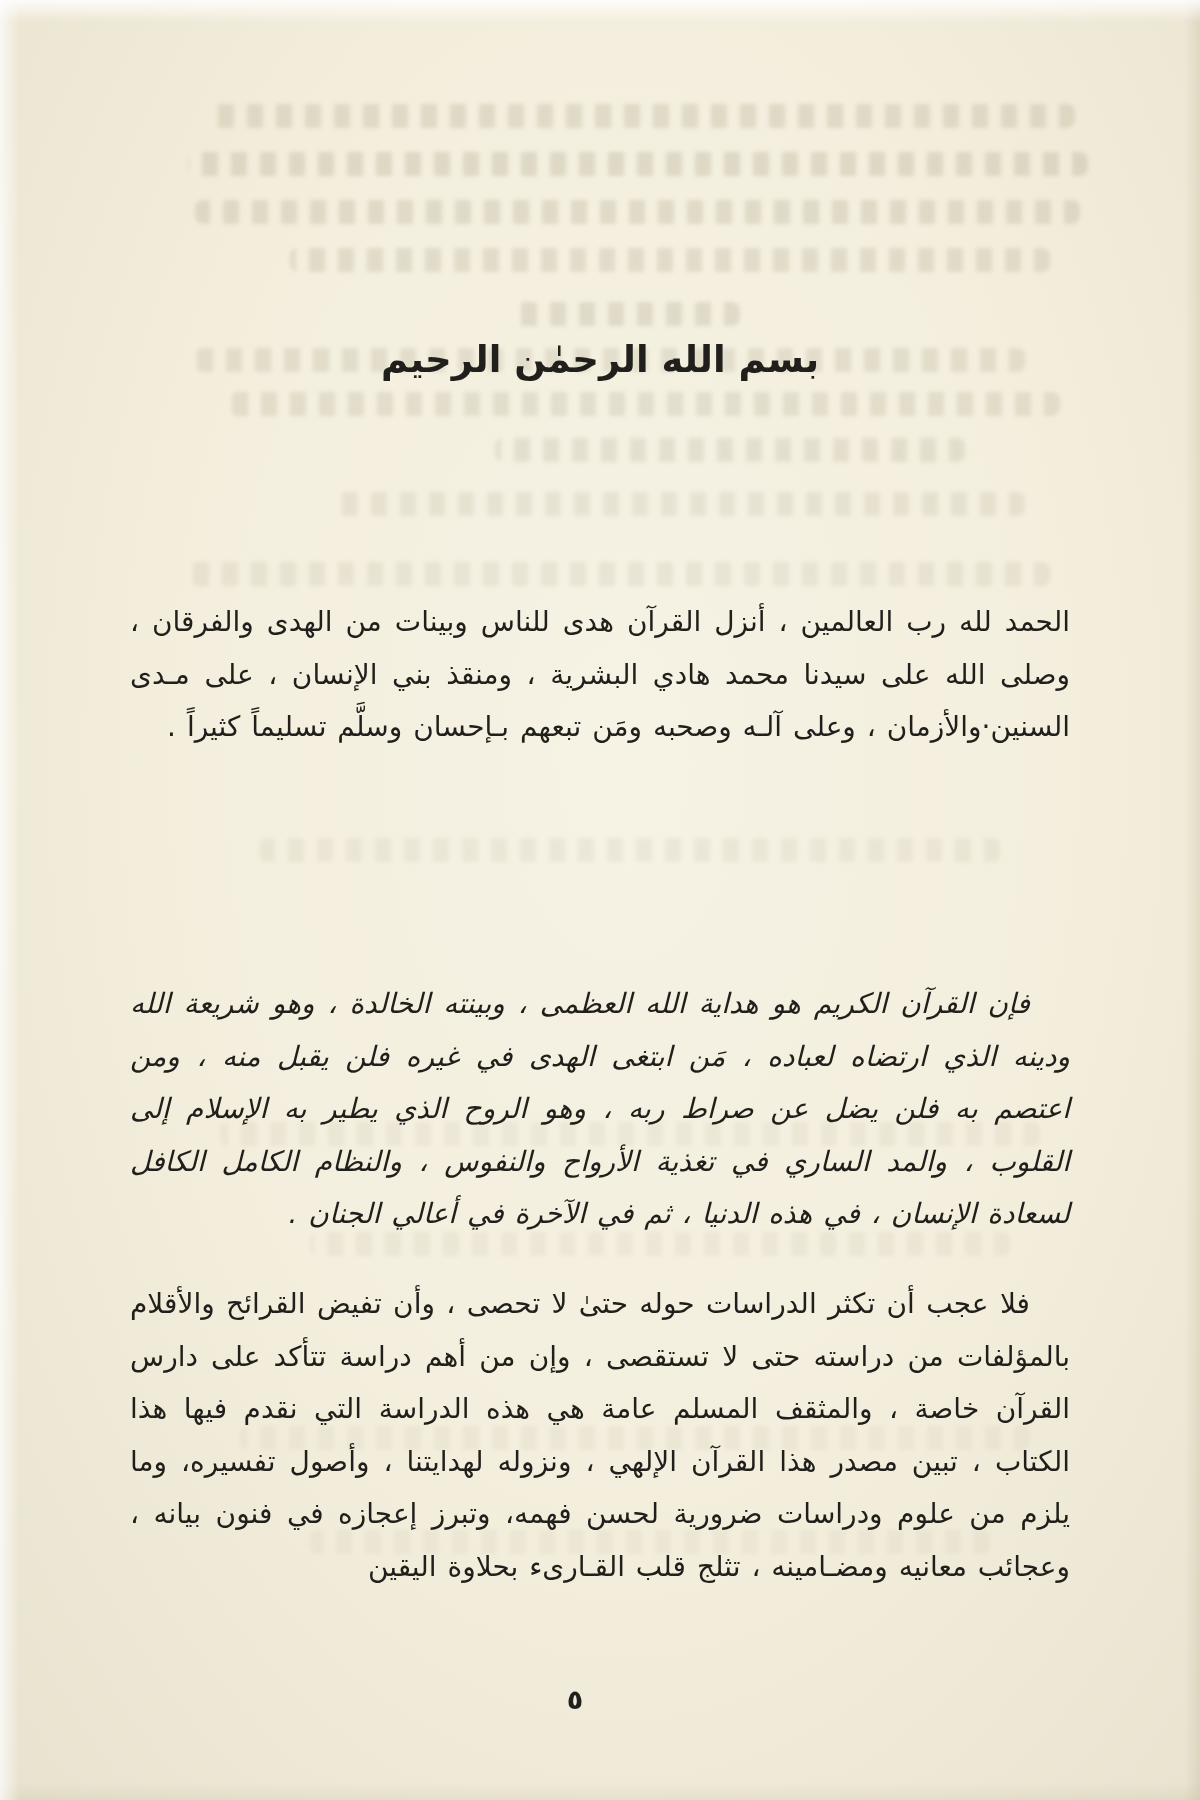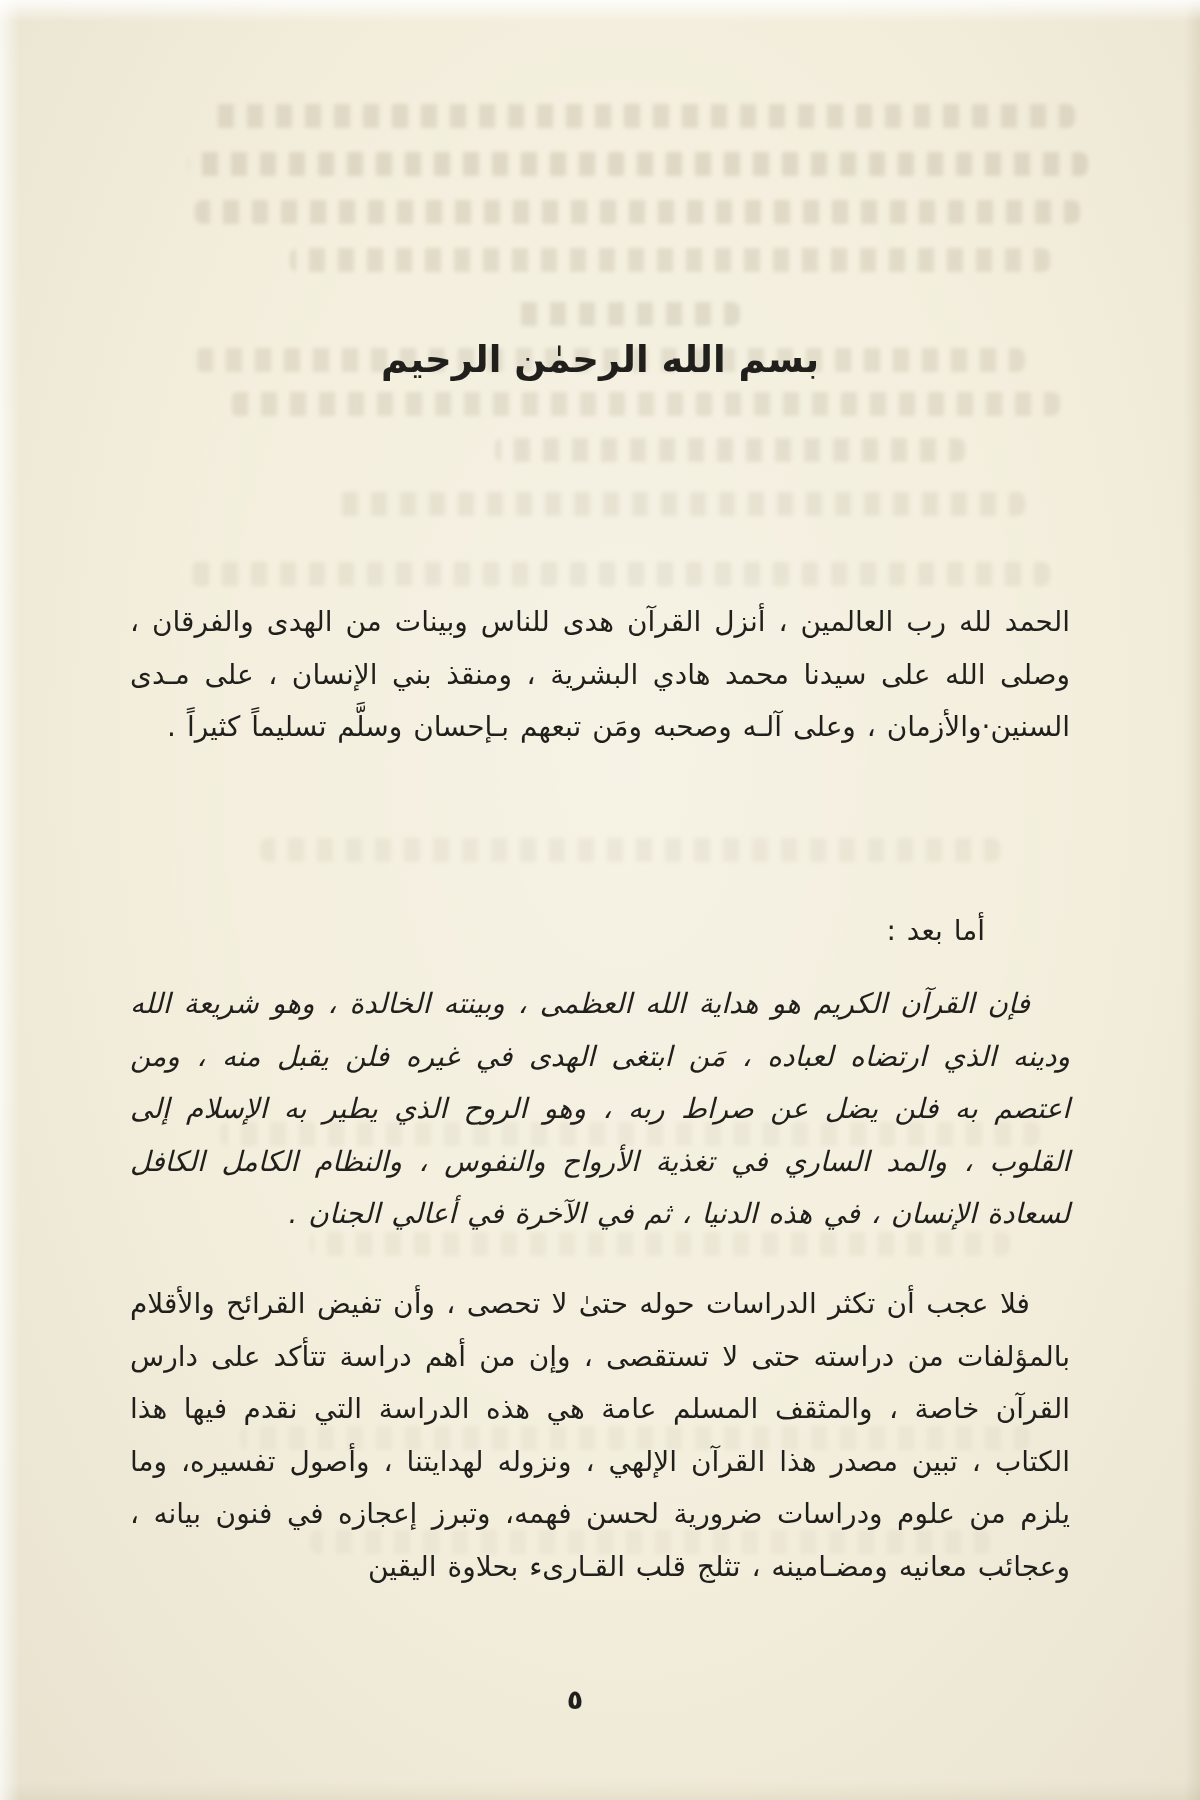--- a/index.html
+++ b/index.html
@@ -92,20 +92,19 @@
   <div class="ghost" style="top:838px;  right:200px; width:740px; opacity:0.14;"></div>
   <div class="ghost" style="top:1122px; right:160px; width:820px; opacity:0.12;"></div>
   <div class="ghost" style="top:1232px; right:190px; width:700px; opacity:0.12;"></div>
   <div class="ghost" style="top:1426px; right:170px; width:790px; opacity:0.11;"></div>
   <div class="ghost" style="top:1530px; right:210px; width:680px; opacity:0.11;"></div>
 
   <h1 class="basmala">بسم الله الرحمٰن الرحيم</h1>
 
   <p class="para p1">الحمد لله رب العالمين ، أنزل القرآن هدى للناس وبينات من الهدى والفرقان ، وصلى الله على سيدنا محمد هادي البشرية ، ومنقذ بني الإنسان ، على مـدى السنين·والأزمان ، وعلى آلـه وصحبه ومَن تبعهم بـإحسان وسلَّم تسليماً كثيراً .</p>
 
-  <p class="para amma">أما بعد :</p>
 
   <p class="para p2">فإن القرآن الكريم هو هداية الله العظمى ، وبينته الخالدة ، وهو شريعة الله ودينه الذي ارتضاه لعباده ، مَن ابتغى الهدى في غيره فلن يقبل منه ، ومن اعتصم به فلن يضل عن صراط ربه ، وهو الروح الذي يطير به الإسلام إلى القلوب ، والمد الساري في تغذية الأرواح والنفوس ، والنظام الكامل الكافل لسعادة الإنسان ، في هذه الدنيا ، ثم في الآخرة في أعالي الجنان .</p>
 
   <p class="para p3">فلا عجب أن تكثر الدراسات حوله حتىٰ لا تحصى ، وأن تفيض القرائح والأقلام بالمؤلفات من دراسته حتى لا تستقصى ، وإن من أهم دراسة تتأكد على دارس القرآن خاصة ، والمثقف المسلم عامة هي هذه الدراسة التي نقدم فيها هذا الكتاب ، تبين مصدر هذا القرآن الإلهي ، ونزوله لهدايتنا ، وأصول تفسيره، وما يلزم من علوم ودراسات ضرورية لحسن فهمه، وتبرز إعجازه في فنون بيانه ، وعجائب معانيه ومضـامينه ، تثلج قلب القـارىء بحلاوة اليقين</p>
 
   <div class="page-number">٥</div>
 </div>
 
 </body></html>

